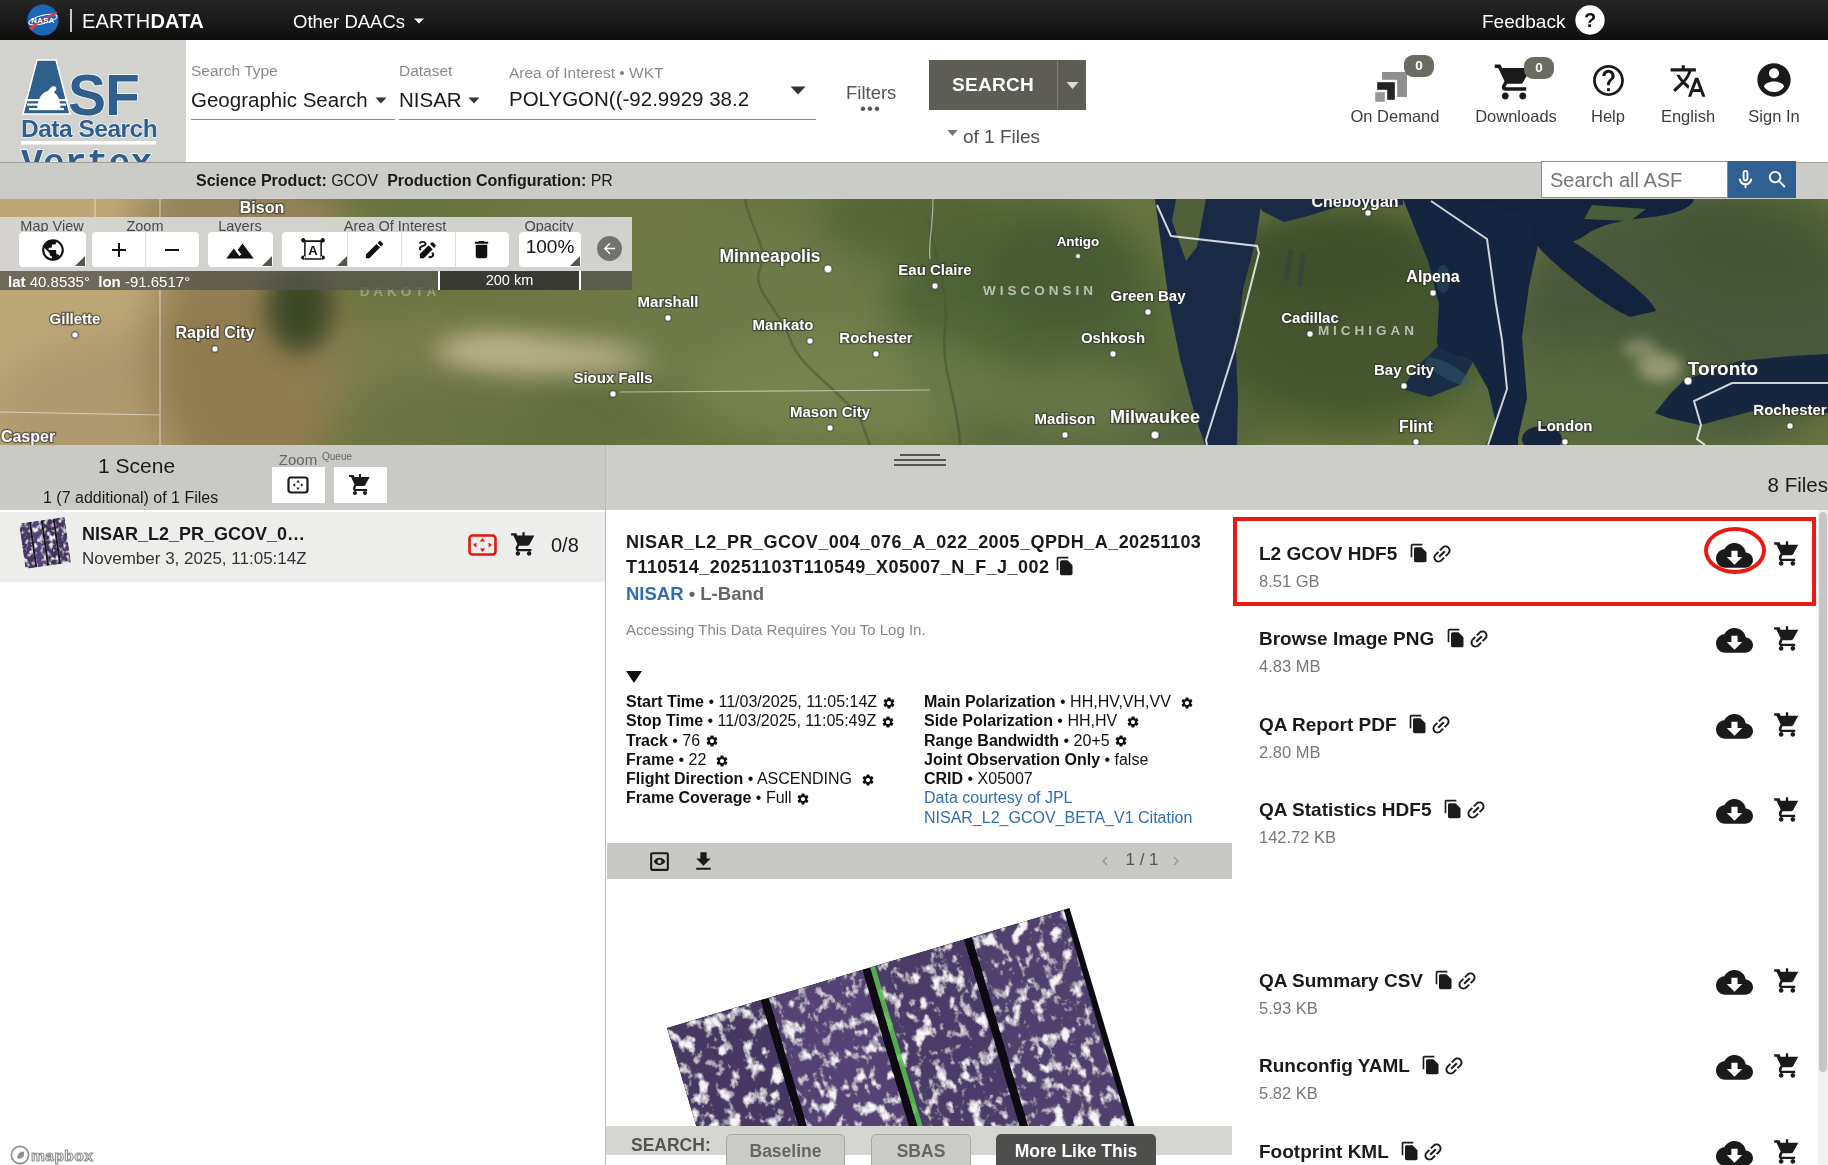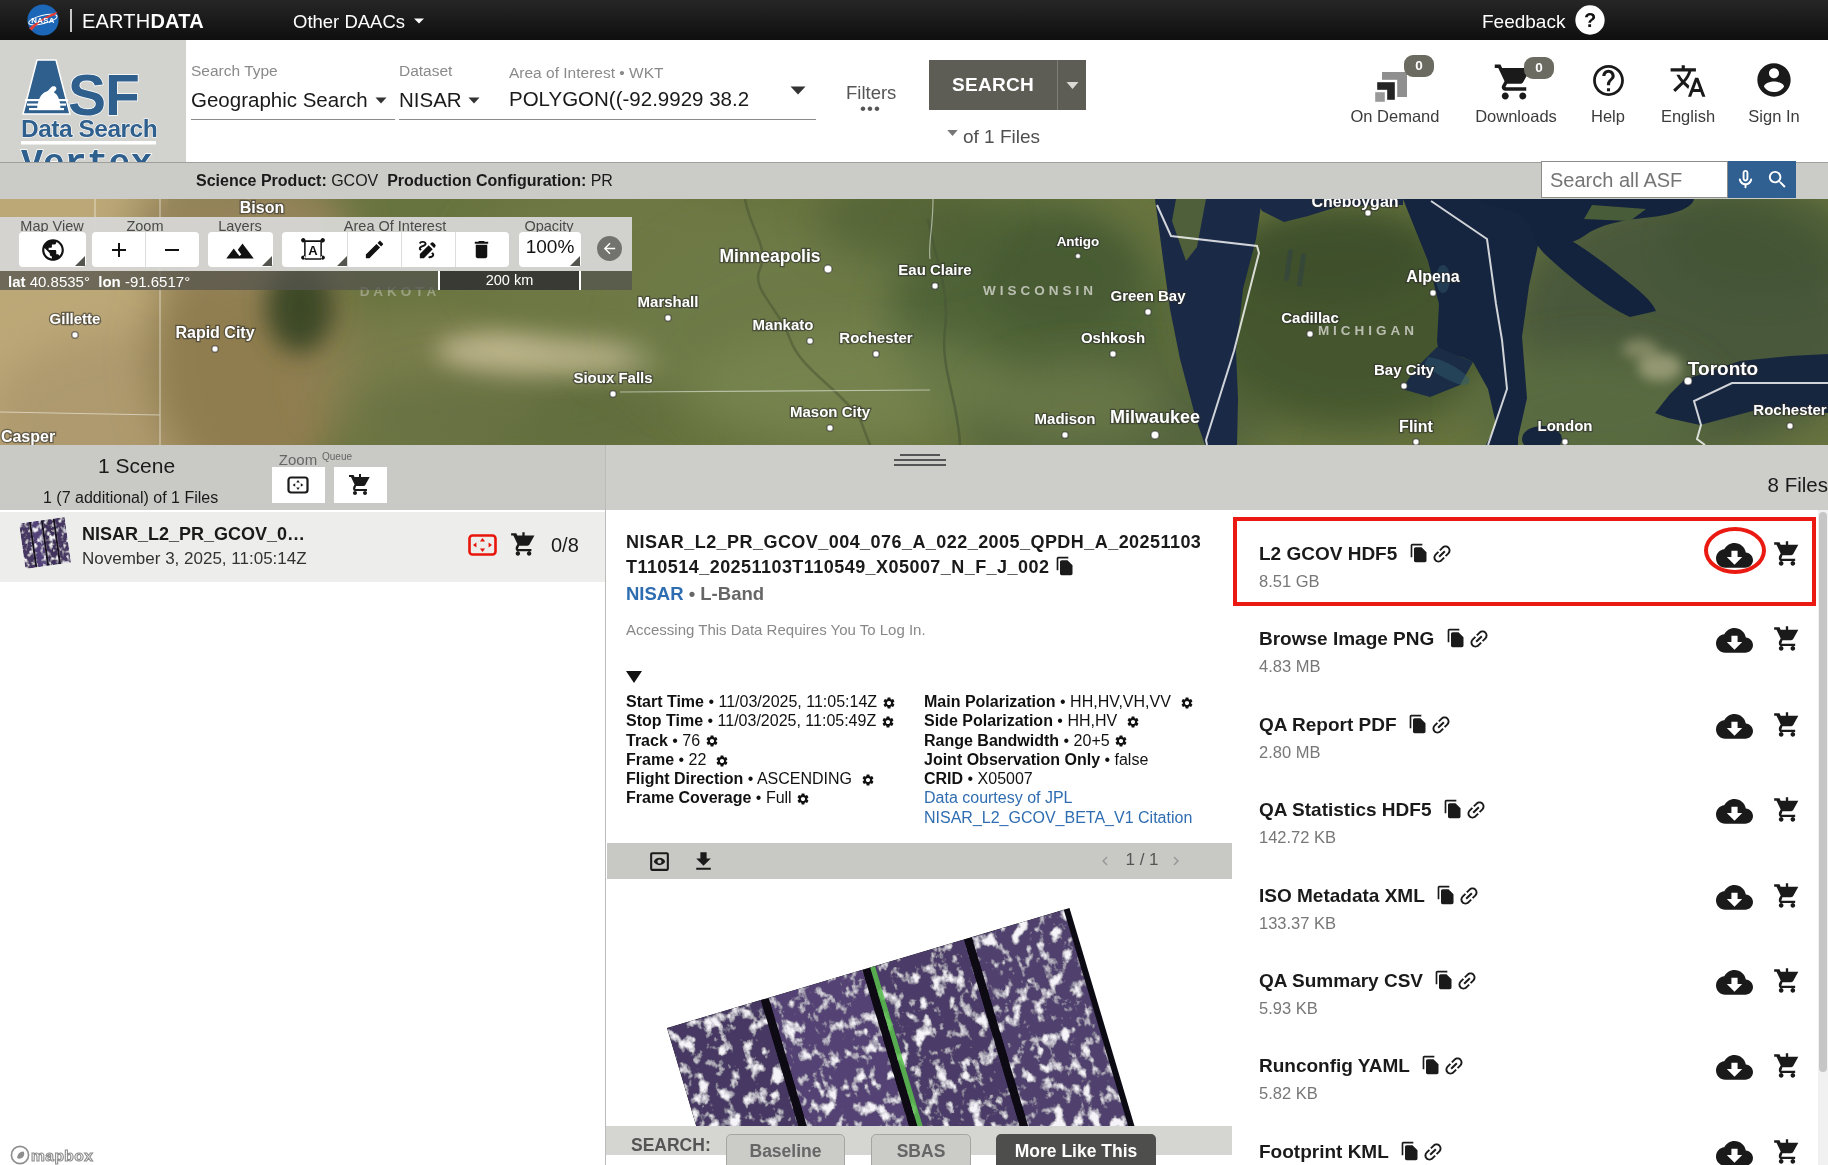--- a/index.html
+++ b/index.html
@@ -582,38 +582,20 @@
   <div class="fsize">142.72 KB</div>
   <svg class="fcloud" width="37" height="27" viewBox="0 0 24 16.5" fill="#1a1a1a">
           <g transform="translate(0,-3.8)">
             <use href="#clouddl"></use>
           </g>
         </svg>
   <svg class="fcart" width="28" height="28" viewBox="0 0 24 24" fill="#1a1a1a">
           <use href="#addcart"></use>
         </svg>
  </div>
- <div class="fitem" style="top:440px">
-  <div class="fname">ISO Metadata XML <svg class="ic" style="margin:-4px 0 0 6px" width="20" height="20" viewBox="0 0 24 24" fill="#1a1a1a">
-            <use href="#copyf"></use>
-          </svg><svg class="ic" style="margin:-2px 0 0 1px" width="24" height="24" viewBox="0 0 24 24" fill="#1a1a1a">
-            <g transform="rotate(-45 12 12)">
-              <use href="#linkc"></use>
-            </g>
-          </svg></div>
-  <div class="fsize">133.37 KB</div>
-  <svg class="fcloud" width="37" height="27" viewBox="0 0 24 16.5" fill="#1a1a1a">
-          <g transform="translate(0,-3.8)">
-            <use href="#clouddl"></use>
-          </g>
-        </svg>
-  <svg class="fcart" width="28" height="28" viewBox="0 0 24 24" fill="#1a1a1a">
-          <use href="#addcart"></use>
-        </svg>
- </div>
  <div class="fitem" style="top:525px">
   <div class="fname">QA Summary CSV <svg class="ic" style="margin:-4px 0 0 6px" width="20" height="20" viewBox="0 0 24 24" fill="#1a1a1a">
             <use href="#copyf"></use>
           </svg><svg class="ic" style="margin:-2px 0 0 1px" width="24" height="24" viewBox="0 0 24 24" fill="#1a1a1a">
             <g transform="rotate(-45 12 12)">
               <use href="#linkc"></use>
             </g>
           </svg></div>
   <div class="fsize">5.93 KB</div>
   <svg class="fcloud" width="37" height="27" viewBox="0 0 24 16.5" fill="#1a1a1a">

